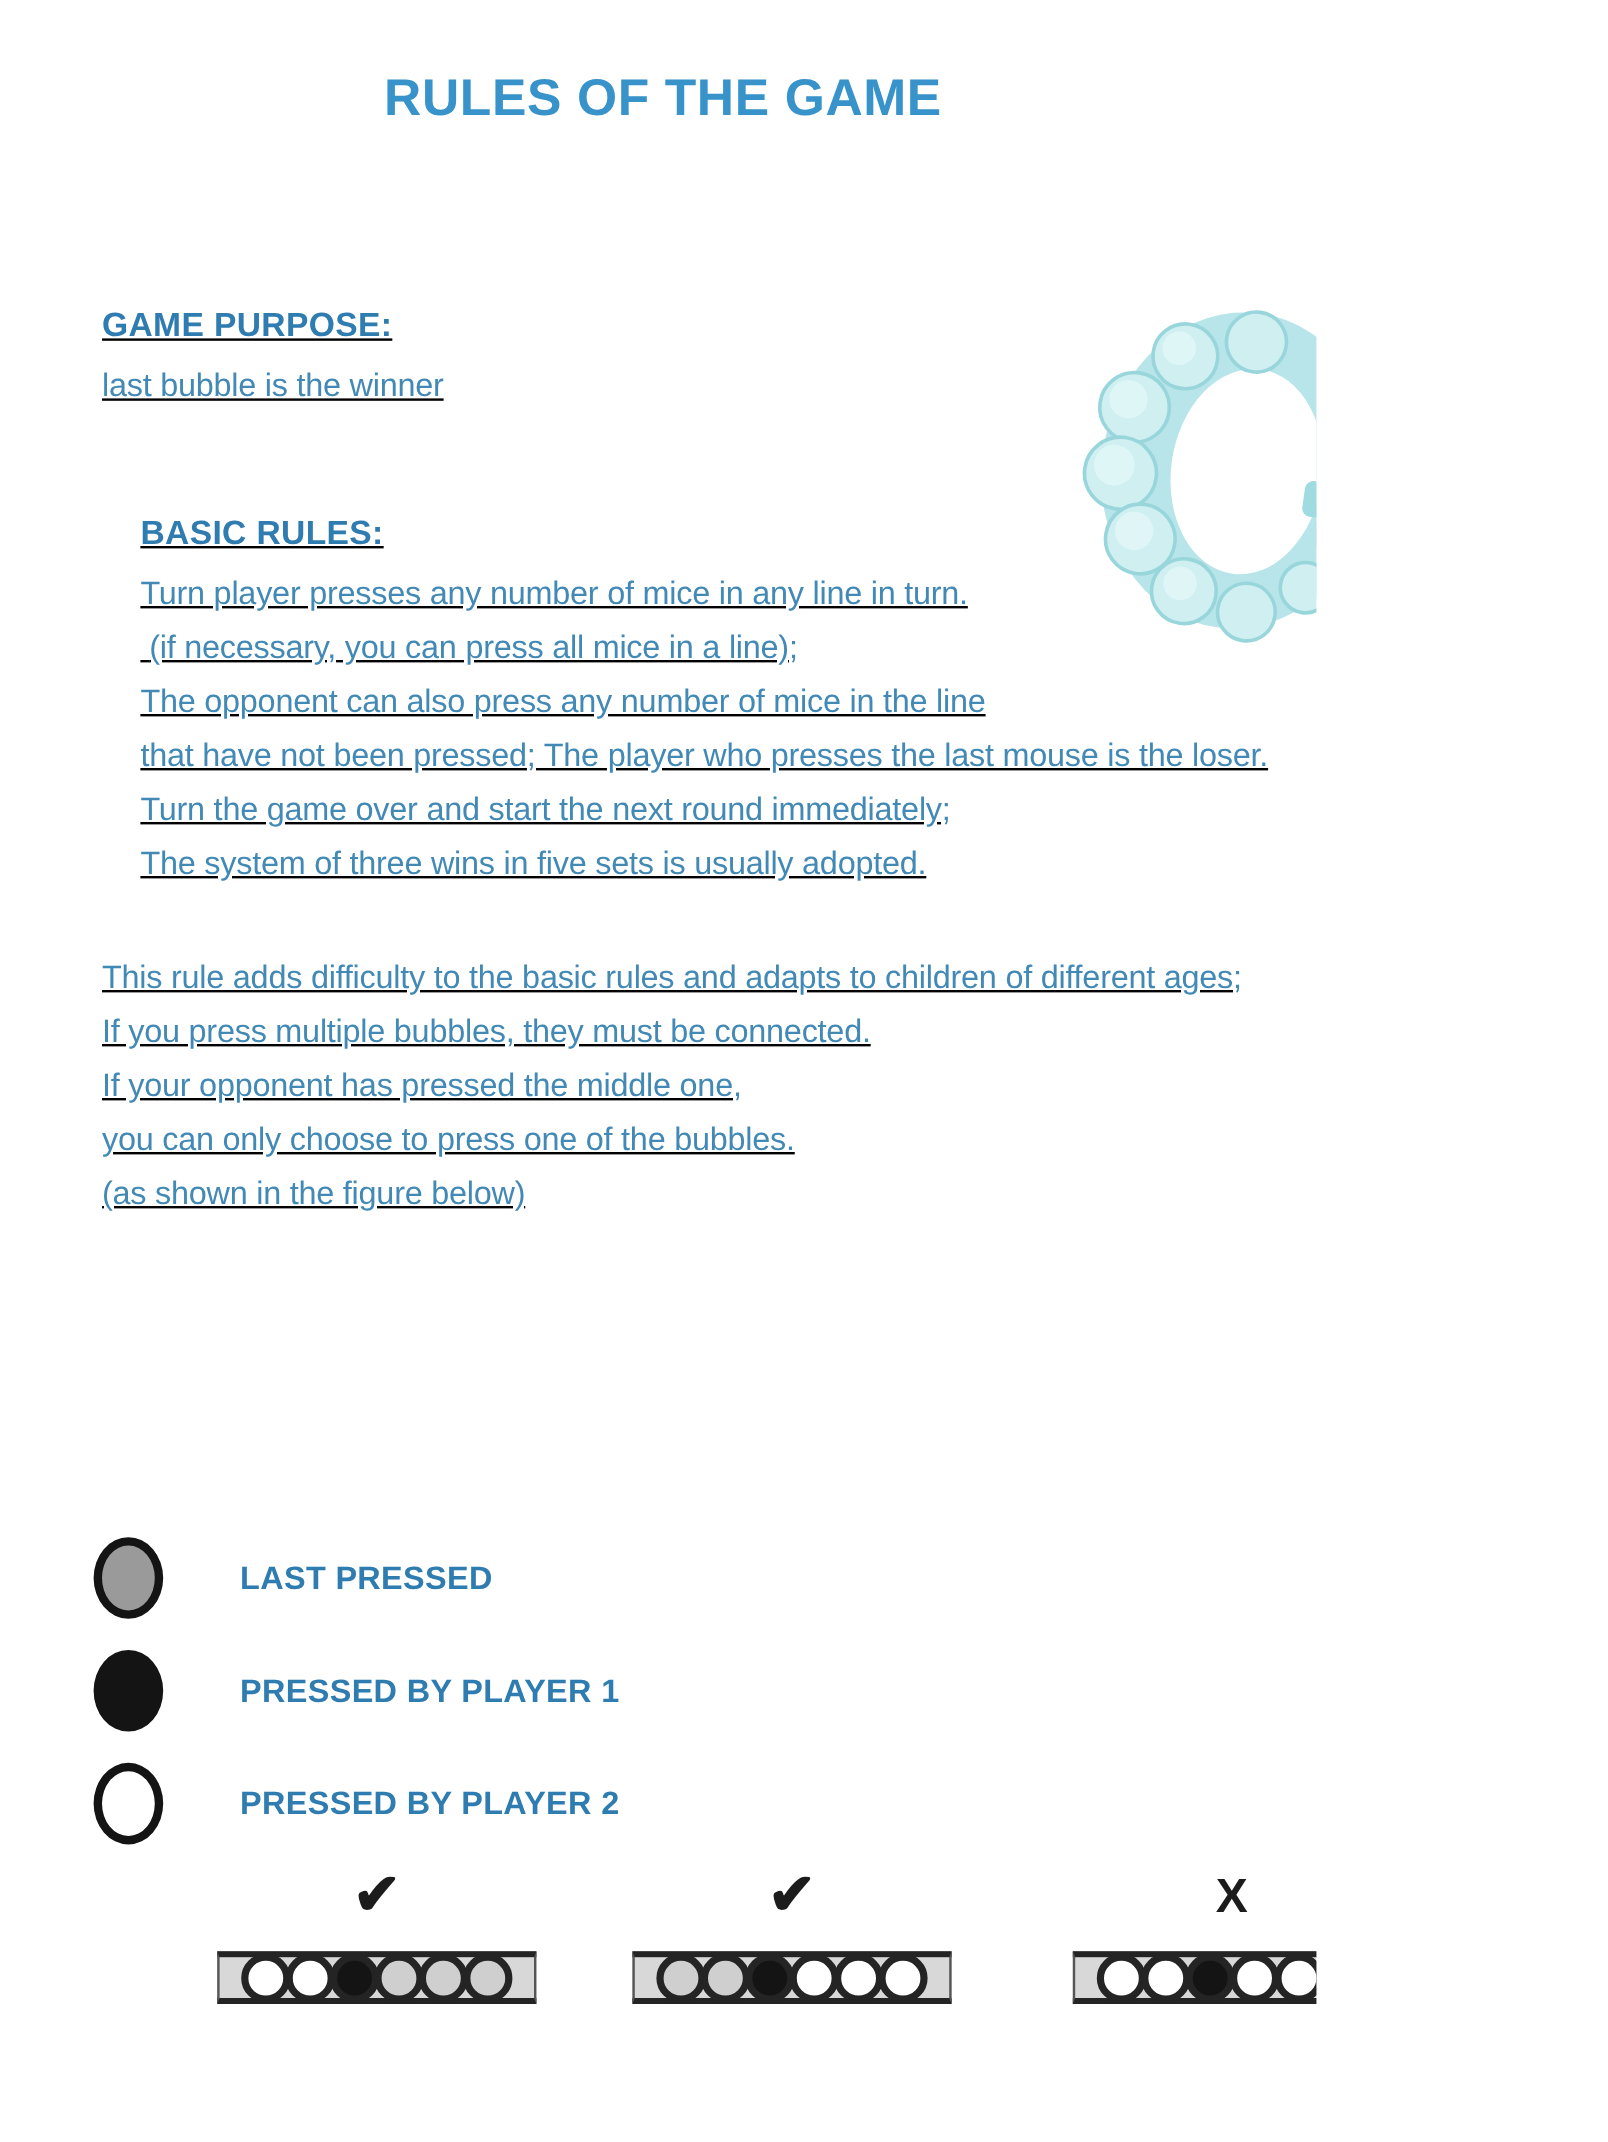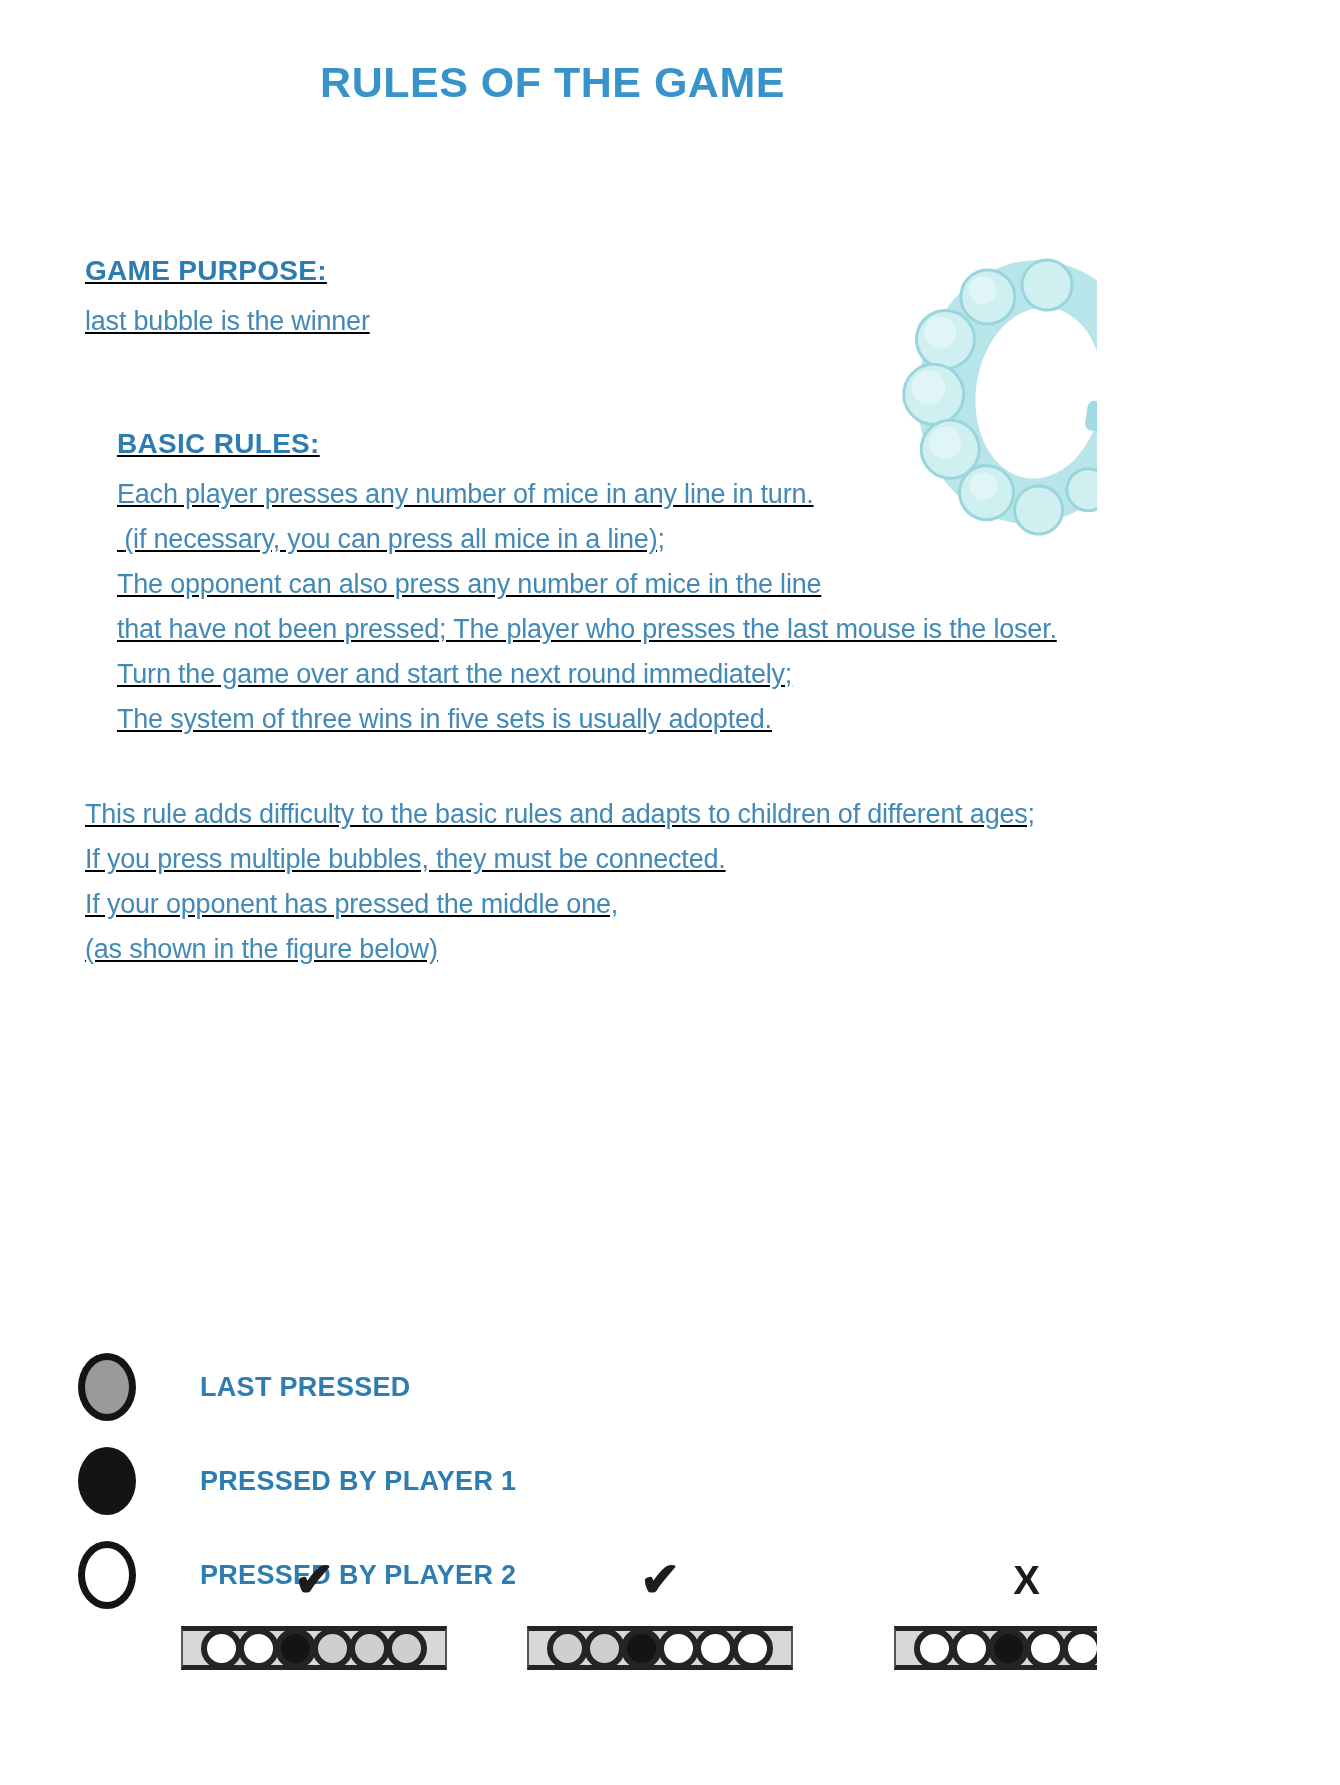--- a/index.html
+++ b/index.html
@@ -17,21 +17,21 @@
   .section-2{top:792px;}
   .section h2{
     margin:0 0 12px 0;font-size:28px;font-weight:bold;color:var(--heading,#2e7cb0);
     letter-spacing:.3px;
   }
   .section p{
     margin:0;font-size:27px;line-height:45px;color:var(--body,#4289b6);
     white-space:pre-wrap;letter-spacing:-0.2px;
   }
   
-  .legend{position:absolute;left:78px;top:1352px;}
+  .legend{position:absolute;left:78px;top:1280px;}
   .legend-row{display:flex;align-items:center;height:70px;margin-bottom:24px;}
   .legend-bubble{
     width:58px;height:68px;border-radius:50%;box-sizing:border-box;
     border:7px solid #141414;flex:none;
   }
   .legend-label{margin-left:64px;font-size:27px;font-weight:bold;color:var(--heading,#2e7cb0);letter-spacing:.3px;}
   
   .example{position:absolute;top:1552px;width:266px;text-align:center;}
   .example-0{left:181px;}
   .example-1{left:527px;}
@@ -88,31 +88,32 @@
     </g>
   </svg>
 
   <div id="sections">
       <div class="section section-0">
         <h2>GAME PURPOSE:</h2>
         <p>last bubble is the winner</p>
       </div>
       <div class="section section-1">
         <h2>BASIC RULES:</h2>
-        <p>Each player presses any number of mice in any line in turn.</p>
+        <p>Turn player presses any number of mice in any line in turn.</p>
         <p> (if necessary, you can press all mice in a line);</p>
         <p>The opponent can also press any number of mice in the line</p>
         <p>that have not been pressed; The player who presses the last mouse is the loser.</p>
         <p>Turn the game over and start the next round immediately;</p>
         <p>The system of three wins in five sets is usually adopted.</p>
       </div>
       <div class="section section-2">
         <p>This rule adds difficulty to the basic rules and adapts to children of different ages;</p>
         <p>If you press multiple bubbles, they must be connected.</p>
         <p>If your opponent has pressed the middle one,</p>
+        <p>you can only choose to press one of the bubbles.</p>
         <p>(as shown in the figure below)</p>
       </div>
     </div>
 
   <div class="legend" id="legend">
       <div class="legend-row">
         <span class="legend-bubble" style="background: rgb(154, 154, 154);"></span>
         <span class="legend-label">LAST PRESSED</span>
       </div>
       <div class="legend-row">

